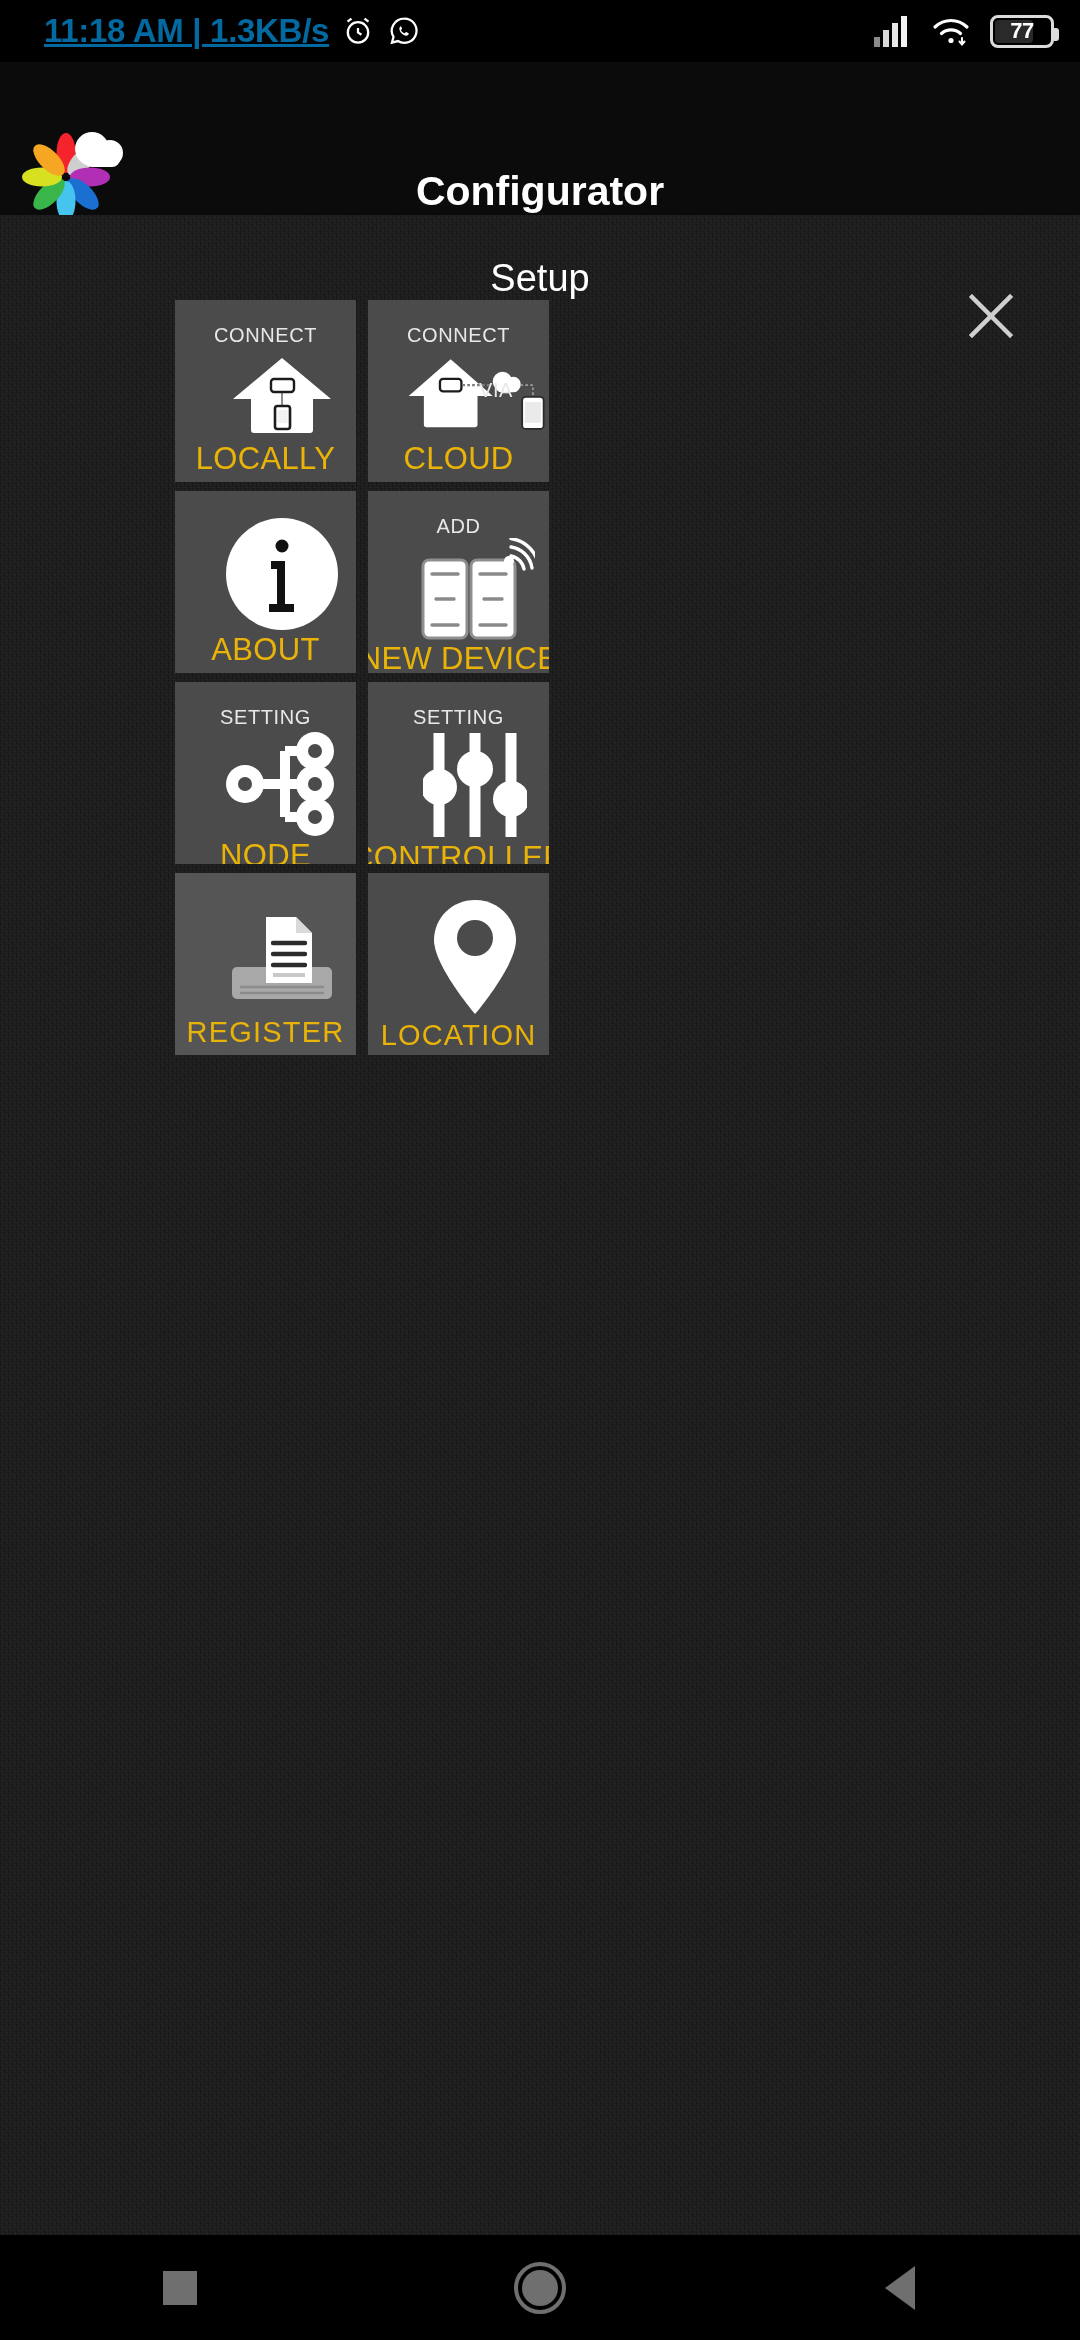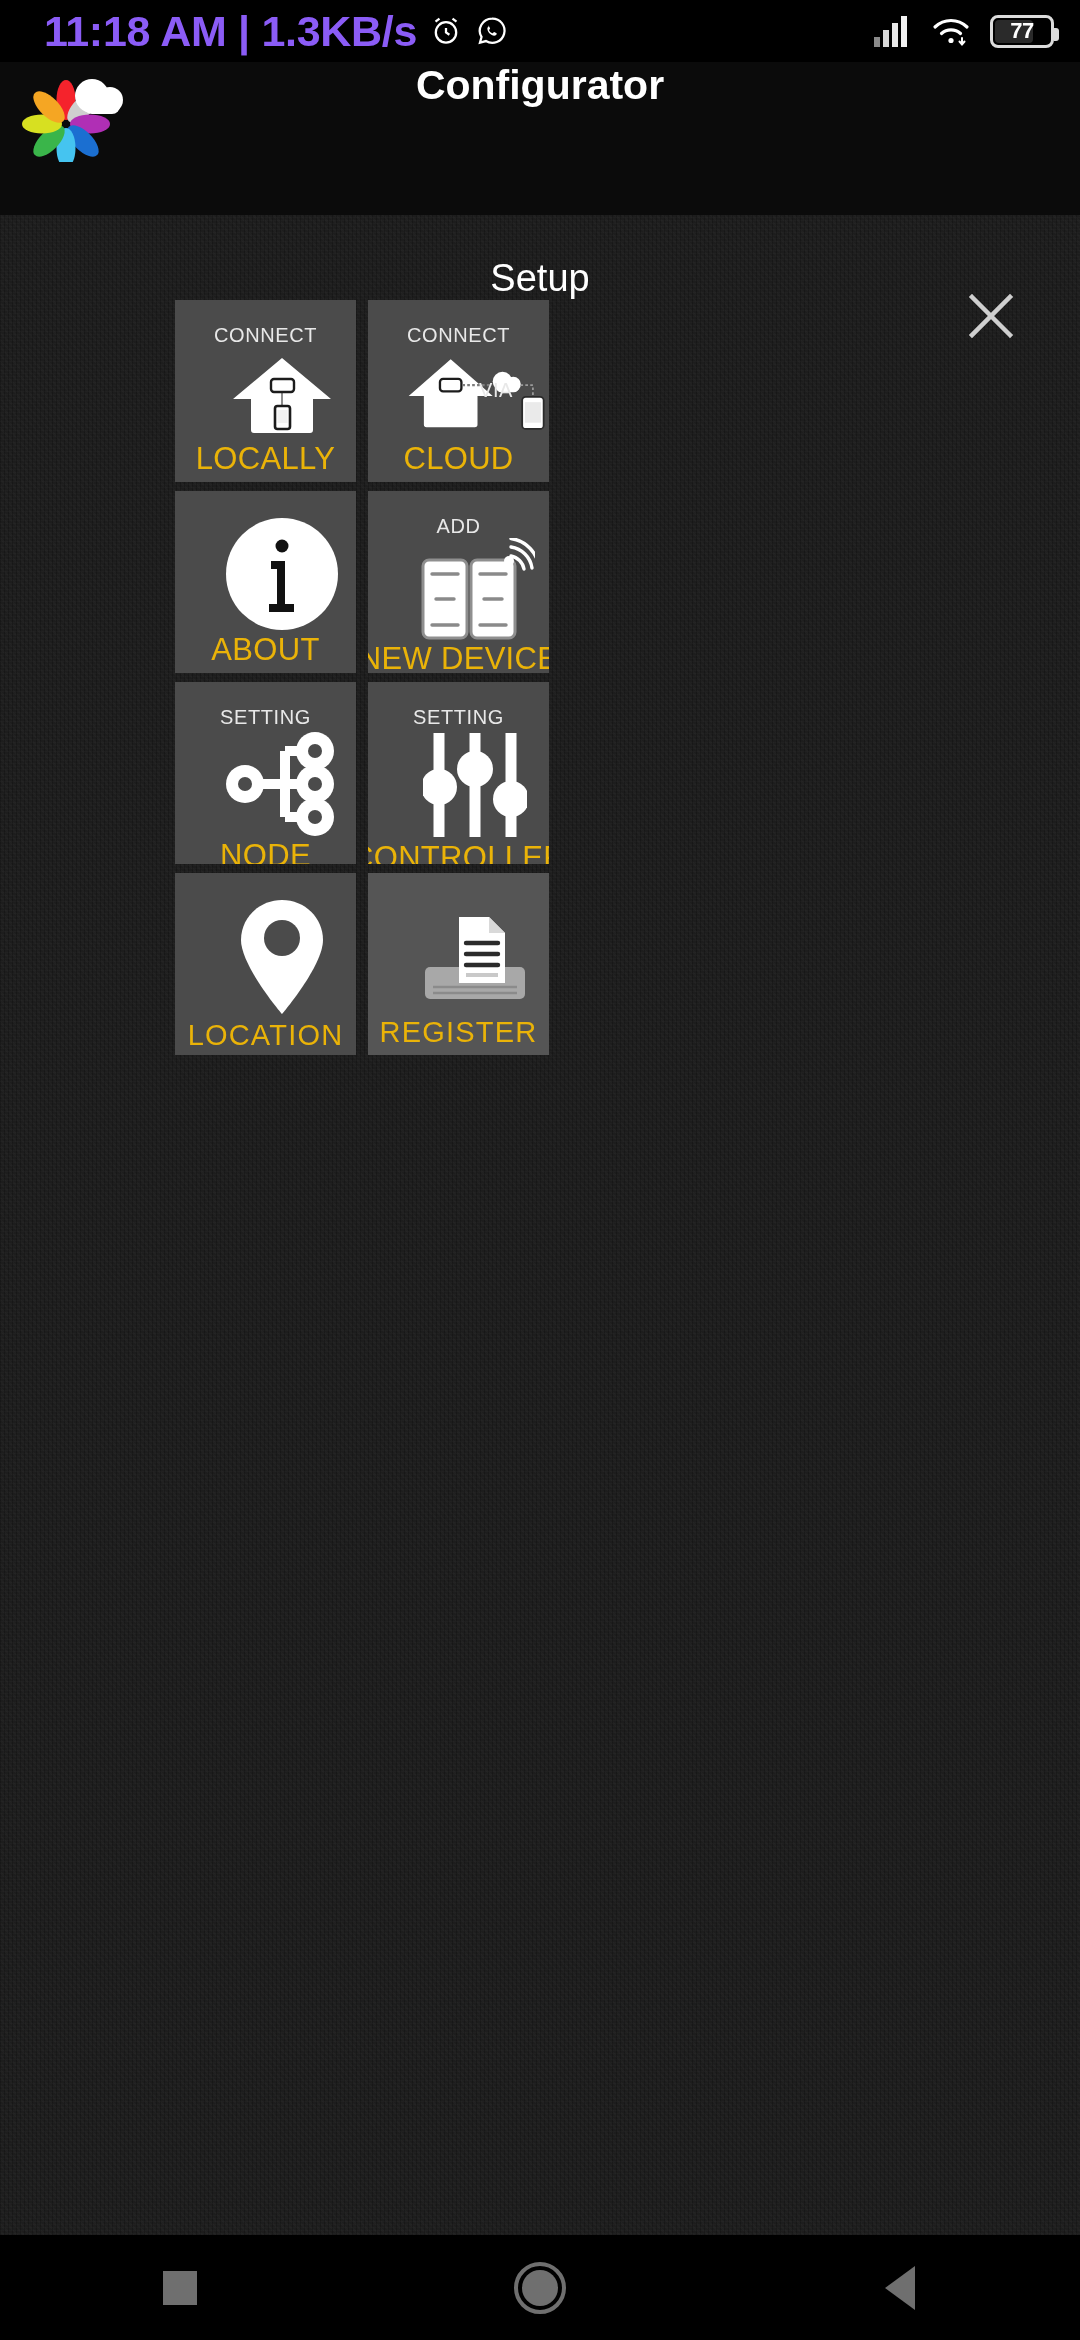--- a/index.html
+++ b/index.html
@@ -11,42 +11,42 @@
     position:relative;
   }
 
   
   .statusbar{
     position:absolute; top:0; left:0; width:1080px; height:62px;
     background:#000; display:flex; align-items:center;
     padding:0 26px 0 44px;
   }
   .sb-left{ display:flex; align-items:center; gap:12px; }
-  .sb-clock{ color:#8b5cf6; font-size:43px; font-weight:bold; letter-spacing:-.3px; }
+  .sb-clock{ color:#0369a1; font-size:33px; font-weight:bold; letter-spacing:-.3px;text-decoration:underline; }
   .sb-icon{ display:inline-flex; align-items:center; }
   .sb-right{ margin-left:auto; display:flex; align-items:center; gap:19px; }
   .batt{
     position:relative; width:64px; height:33px;
     border:3.5px solid #dcdcdc; border-radius:8px;
     display:flex; align-items:center; justify-content:center;
   }
   .batt::after{
     content:""; position:absolute; right:-8px; top:10px;
     width:5px; height:13px; background:#dcdcdc; border-radius:0 3px 3px 0;
   }
   .batt-fill{
     position:absolute; left:2px; top:2px; bottom:2px; width:38px;
     background:#2a2a2a; border-radius:4px;
   }
   .batt span{ position:relative; color:#ffffff; font-size:22px; font-weight:bold; letter-spacing:-.5px; }
 
   
   .appbar{
     position:absolute; top:62px; left:0; width:1080px; height:153px;
-    background:#0b0b0b; display:flex; align-items:flex-start;
+    background:#0b0b0b; display:flex; align-items:flex-end;
   }
   .logo-wrap{ position:relative; width:120px; height:100px; margin-left:22px; }
   .app-title{
     position:absolute; left:0; right:0; text-align:center;
     color:#fff; font-size:41px; font-weight:bold;
   }
 
   
   .content{
     position:absolute; top:215px; left:0; width:1080px; height:2025px;
@@ -314,50 +314,50 @@
         <g fill="#fff">
           <circle cx="16" cy="58" r="18"></circle>
           <circle cx="52" cy="40" r="18"></circle>
           <circle cx="88" cy="70" r="18"></circle>
         </g>
       </svg>
     </div>
     <div class="tile-bottom">CONTROLLER</div>
   </div>
 
-  <div class="tile">
-    <div class="tile-top"></div>
-    <div class="tile-art">
-      <svg width="90" height="122" viewBox="0 0 90 122">
-        <path d="M45 4 C22 4 4 22 4 44 C4 70 45 118 45 118 C45 118 86 70 86 44 C86 22 68 4 45 4 Z" fill="#fff"></path>
-        <circle cx="45" cy="42" r="18" fill="#4b4b4b"></circle>
-      </svg>
-    </div>
-    <div class="tile-bottom thin">LOCATION</div>
-  </div>
-
   <div class="tile light">
     <div class="tile-top"></div>
     <div class="tile-art">
       <svg width="124" height="104" viewBox="0 0 124 104">
         <rect x="12" y="56" width="100" height="32" rx="5" fill="#a8a8a8"></rect>
         <line x1="20" y1="76" x2="104" y2="76" stroke="#8b8b8b" stroke-width="2.6"></line>
         <line x1="20" y1="82" x2="104" y2="82" stroke="#8b8b8b" stroke-width="2.6"></line>
         <path d="M46 6 h30 l16 16 v50 H46 z" fill="#fff"></path>
         <path d="M76 6 v16 h16 z" fill="#d9d9d9"></path>
         <g stroke="#2b2b2b" stroke-width="4.4" stroke-linecap="round">
           <line x1="53" y1="32" x2="85" y2="32"></line>
           <line x1="53" y1="43" x2="85" y2="43"></line>
           <line x1="53" y1="54" x2="85" y2="54"></line>
         </g>
         <line x1="53" y1="64" x2="85" y2="64" stroke="#c9c9c9" stroke-width="4"></line>
       </svg>
     </div>
     <div class="tile-bottom thin">REGISTER</div>
   </div>
+
+  <div class="tile">
+    <div class="tile-top"></div>
+    <div class="tile-art">
+      <svg width="90" height="122" viewBox="0 0 90 122">
+        <path d="M45 4 C22 4 4 22 4 44 C4 70 45 118 45 118 C45 118 86 70 86 44 C86 22 68 4 45 4 Z" fill="#fff"></path>
+        <circle cx="45" cy="42" r="18" fill="#4b4b4b"></circle>
+      </svg>
+    </div>
+    <div class="tile-bottom thin">LOCATION</div>
+  </div>
 </div>
 
 <div class="navbar">
   <div class="nav-btn">
     <span class="nav-square"></span>
   </div>
   <div class="nav-btn">
     <span class="nav-circle">
         <i></i>
       </span>

